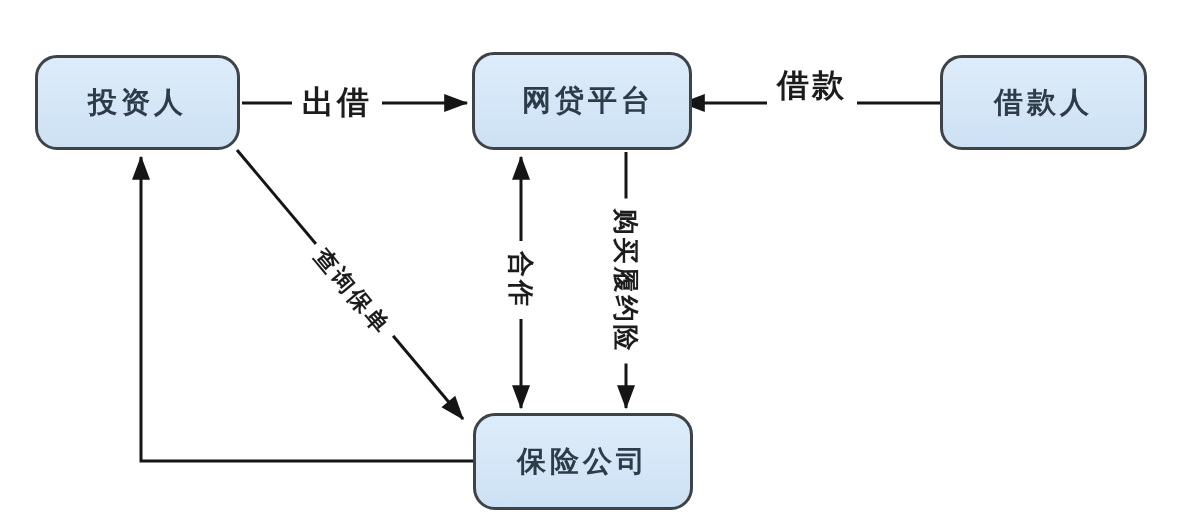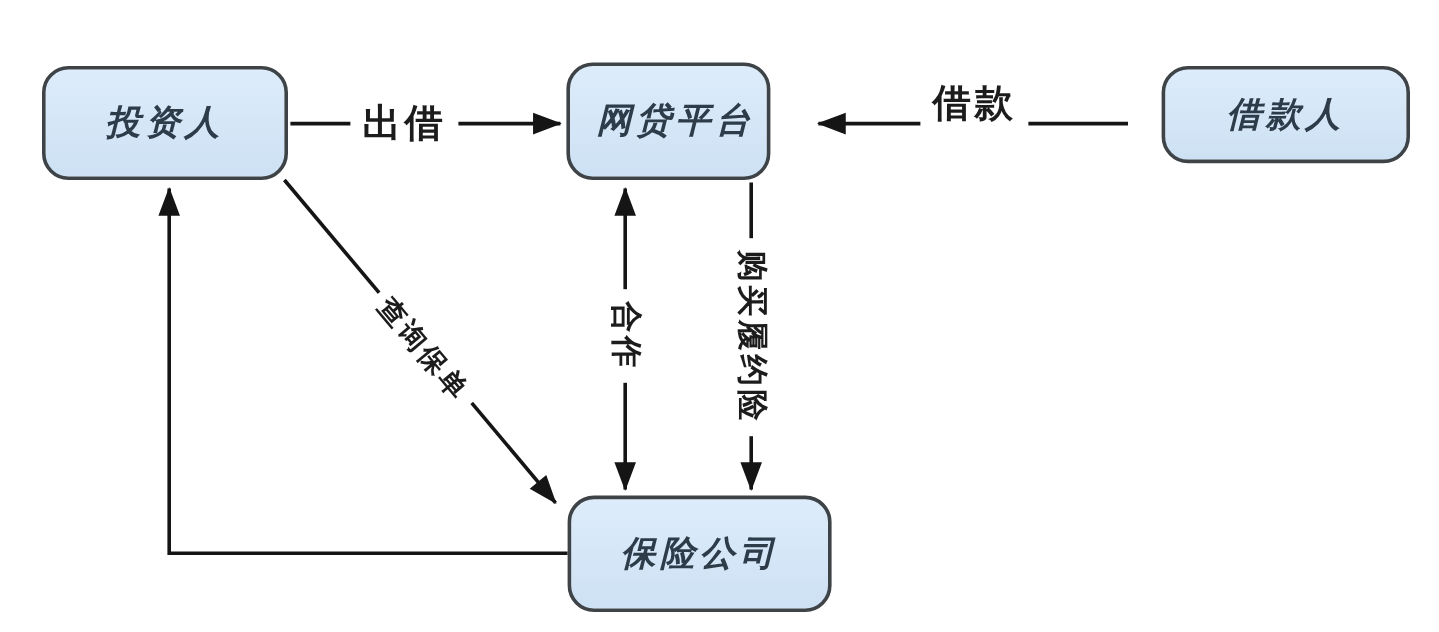--- a/index.html
+++ b/index.html
@@ -29,32 +29,31 @@
   }
   .node {
     position: absolute;
     box-sizing: border-box;
     border: 3px solid #3e4347;
     border-radius: 22px;
     background: linear-gradient(180deg, #ddecfa 0%, #cde1f4 100%);
     display: flex;
     align-items: center;
     justify-content: center;
-    font-style: italic;
   }
   .node span {
     font-size: 29px;
     font-weight: bold;
     color: #2e3c4a;
     letter-spacing: 4px;
     white-space: nowrap;
   }
   #n-investor  { left: 35px;  top: 55px;  width: 205px; height: 95px; }
-  #n-platform  { left: 472px; top: 52px;  width: 170px; height: 98px; padding-left: 12px; }
-  #n-borrower  { left: 968px; top: 55px;  width: 207px; height: 81px; }
+  #n-platform  { left: 472px; top: 52px;  width: 220px; height: 98px; padding-left: 12px; }
+  #n-borrower  { left: 940px; top: 55px;  width: 207px; height: 95px; }
   #n-insurer   { left: 473px; top: 413px; width: 220px; height: 97px; }
 
   .elabel {
     position: absolute;
     background: #ffffff;
     color: #1c1c1c;
     font-weight: bold;
     font-size: 32px;
     letter-spacing: 3px;
     white-space: nowrap;

